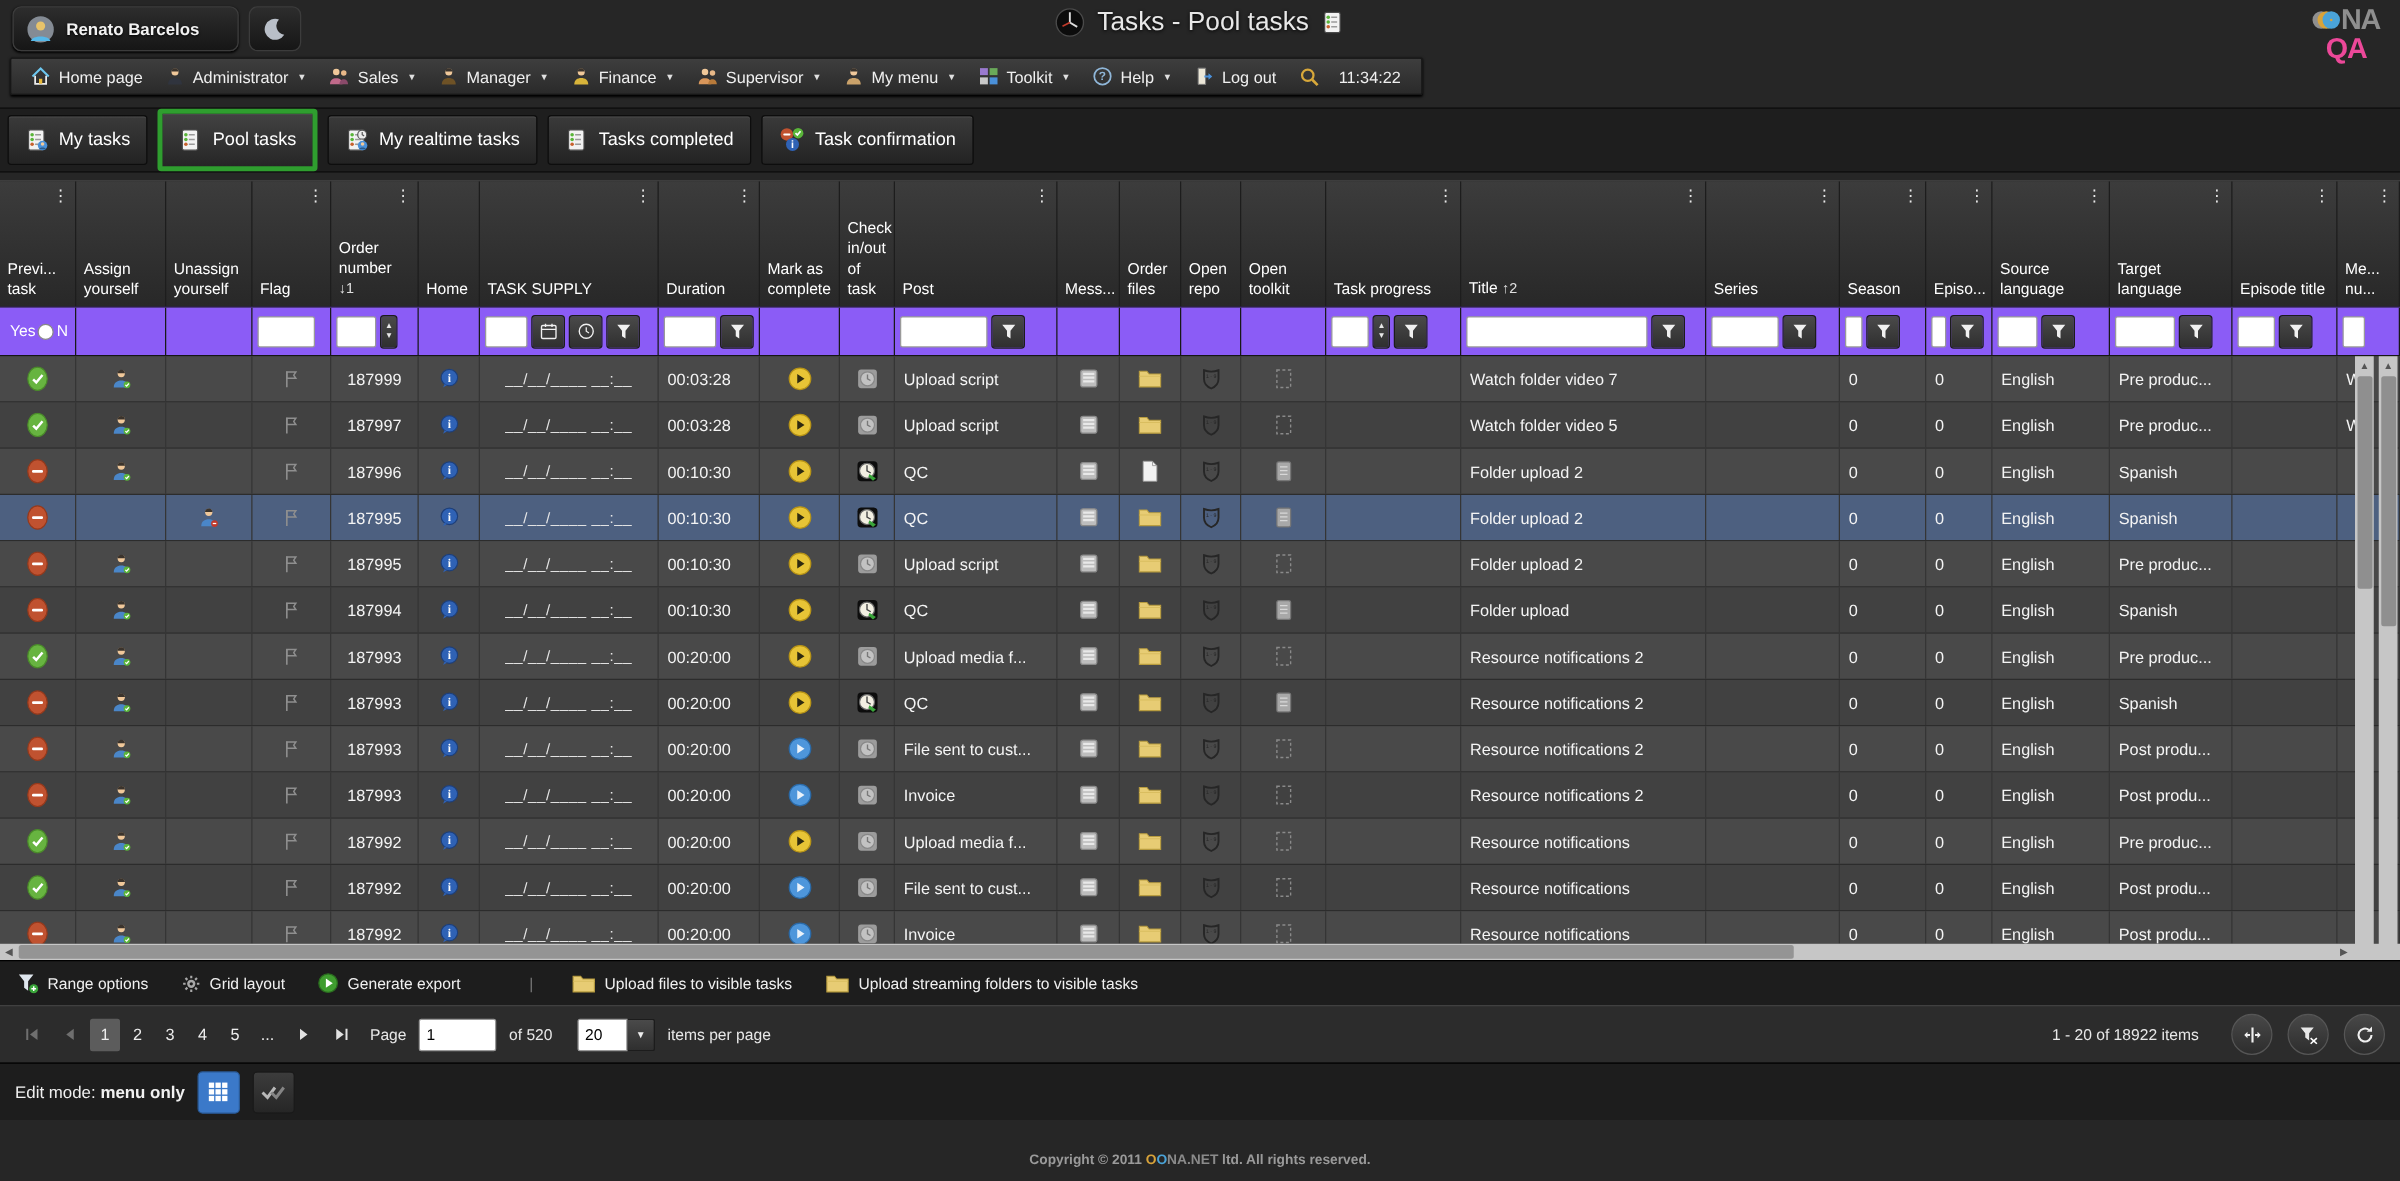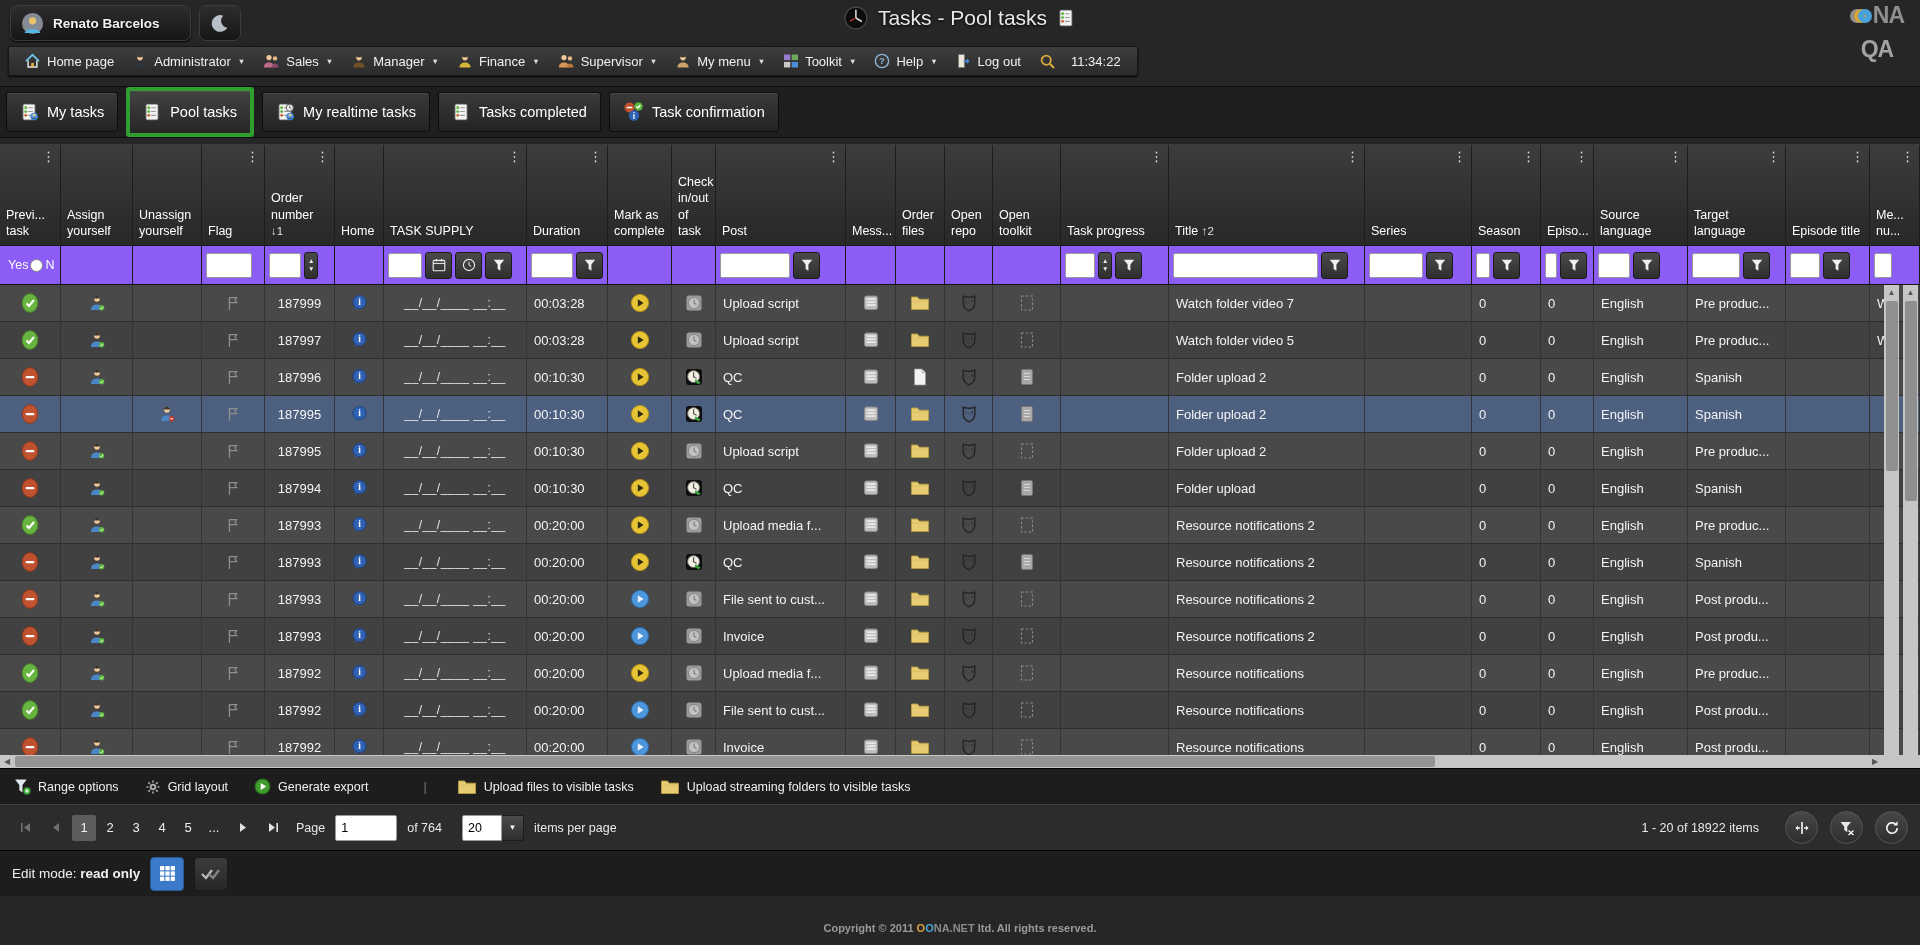--- a/index.html
+++ b/index.html
@@ -13,21 +13,21 @@
 .user-chip .uname{font-size:13.5px;font-weight:bold;color:#f2f2f2;text-shadow:0 1px 2px #000}
 .moon-chip{display:flex;align-items:center;justify-content:center;background:linear-gradient(#2d2d2d,#161616);border:1px solid #3c3c3c;border-radius:7px;height:36px;width:42px;margin-left:8px}
 .page-title{position:absolute;left:50%;top:6px;transform:translateX(-50%);display:flex;align-items:center;gap:10px;font-size:21px;color:#e8e8e8;text-shadow:0 1px 3px #000;white-space:nowrap}
 .logo{position:absolute;right:16px;top:4px;text-align:center;line-height:1}
 .logo-row{display:flex;align-items:center;justify-content:flex-end}
 .ring{width:14px;height:14px;border-radius:50%;display:inline-block}
 .ring.r1{border:6px solid #8f8f8f}
 .ring.r2{border:6px solid #d8a33a;margin-left:-10px}
 .ring.r3{border:6px solid #4aa3d8;margin-left:-10px}
 .logo-na{font-size:23px;font-weight:bold;color:#8f8f8f;letter-spacing:-1px;margin-left:1px}
-.logo-qa{font-size:23px;font-weight:bold;color:#a3a3a3;letter-spacing:-1px;margin-top:11px}
+.logo-qa{font-size:23px;font-weight:bold;color:#ec4899;letter-spacing:-1px;margin-top:0}
 
 .menurow{height:34px;padding:2px 0 0 8px;display:flex}
 .menubar{display:inline-flex;align-items:center;background:linear-gradient(#3e3e3e,#2a2a2a);border:1px solid #171717;border-radius:2px;height:30px;padding:0 6px;font-size:13px;box-shadow:0 1px 2px #000}
 .menu-item{display:flex;align-items:center;gap:6px;padding:0 9px;height:100%;cursor:pointer;white-space:nowrap;color:#f0f0f0}
 .menu-item .caret{font-size:7.5px;color:#e0e0e0;margin-left:1px}
 .menu-time{padding:0 10px 0 6px;font-size:13px;color:#f0f0f0}
 
 .tabbar{margin-top:8px;background:#1e1e1e;border-top:1px solid #0c0c0c;border-bottom:1px solid #0c0c0c;height:52px;display:flex;align-items:center;padding:0 6px;gap:8px}
 .tab{display:flex;align-items:center;gap:8px;background:linear-gradient(#3a3a3a,#232323);border:1px solid #0d0d0d;border-radius:3px;height:40px;padding:0 13px;font-size:14.5px;cursor:pointer;white-space:nowrap;box-shadow:inset 0 1px 0 #4a4a4a}
 .tab.active{border:4px solid var(--accent-green);height:50px;background:linear-gradient(#424242,#262626)}
@@ -2357,21 +2357,21 @@
       </svg>
     </span>
   <span class="pgbtn" id="pg-last">
       <svg width="11" height="11" viewBox="0 0 11 11">
         <path d="M1 1l6 4.5L1 10z" fill="currentColor"></path>
         <rect x="8.4" y="1" width="1.6" height="9" fill="currentColor"></rect>
       </svg>
     </span>
   <span class="pg-label">Page</span>
   <input class="pg-input" value="1" style="">
-  <span class="pg-label">of 764</span>
+  <span class="pg-label">of 520</span>
   <span class="psel">
     <input value="20" style="">
     <span class="dd">▼</span>
   </span>
   <span class="pg-label">items per page</span>
   <span class="pg-spacer"></span>
   <span class="rangeinfo">1 - 20 of 18922 items</span>
   <span class="roundbtn" id="rb-fit">
       <span class="icn">
         <svg width="16" height="16" viewBox="0 0 16 16">
@@ -2393,21 +2393,21 @@
       <span class="icn">
         <svg width="16" height="16" viewBox="0 0 16 16">
           <path d="M13.2 8a5.2 5.2 0 1 1-1.9-4" fill="none" stroke="#f0f0f0" stroke-width="1.7"></path>
           <path d="M13.6 1.2V5.4H9.4z" fill="#f0f0f0"></path>
         </svg>
       </span>
     </span>
 </div>
 
 <div class="editbar">
-  <span><span>Edit mode:</span> <b>read only</b></span>
+  <span><span>Edit mode:</span> <b>menu only</b></span>
   <span class="sqbtn blue" id="btn-grid">
       <span class="icn">
         <svg width="17" height="17" viewBox="0 0 16 16">
           <g fill="#fff">
             <rect x="1" y="1" width="4" height="4"></rect>
             <rect x="6" y="1" width="4" height="4"></rect>
             <rect x="11" y="1" width="4" height="4"></rect>
             <rect x="1" y="6" width="4" height="4"></rect>
             <rect x="6" y="6" width="4" height="4"></rect>
             <rect x="11" y="6" width="4" height="4"></rect>

